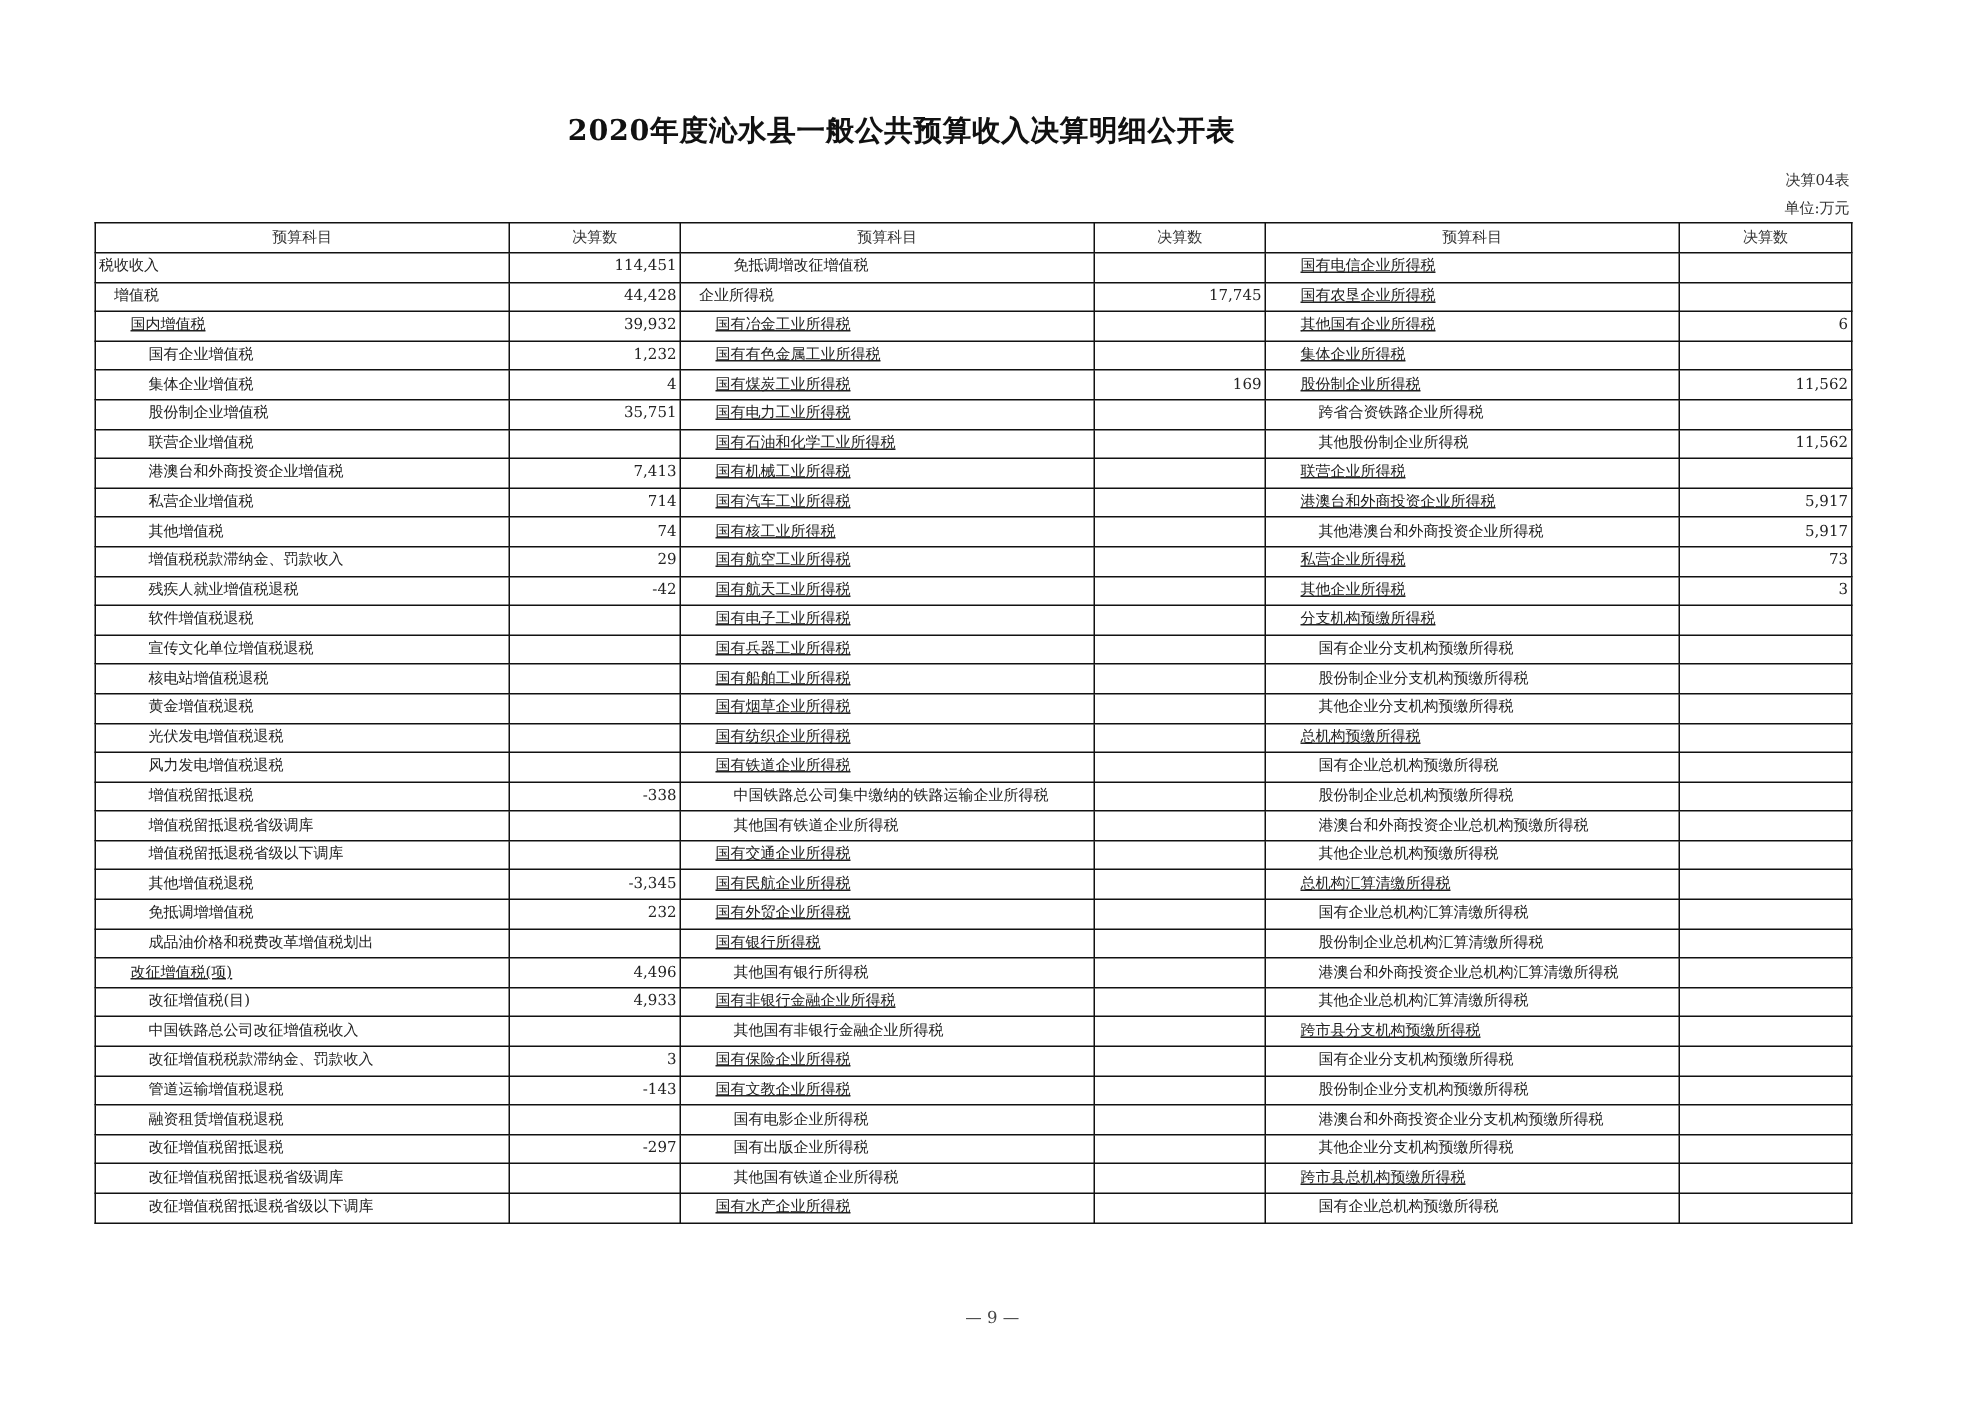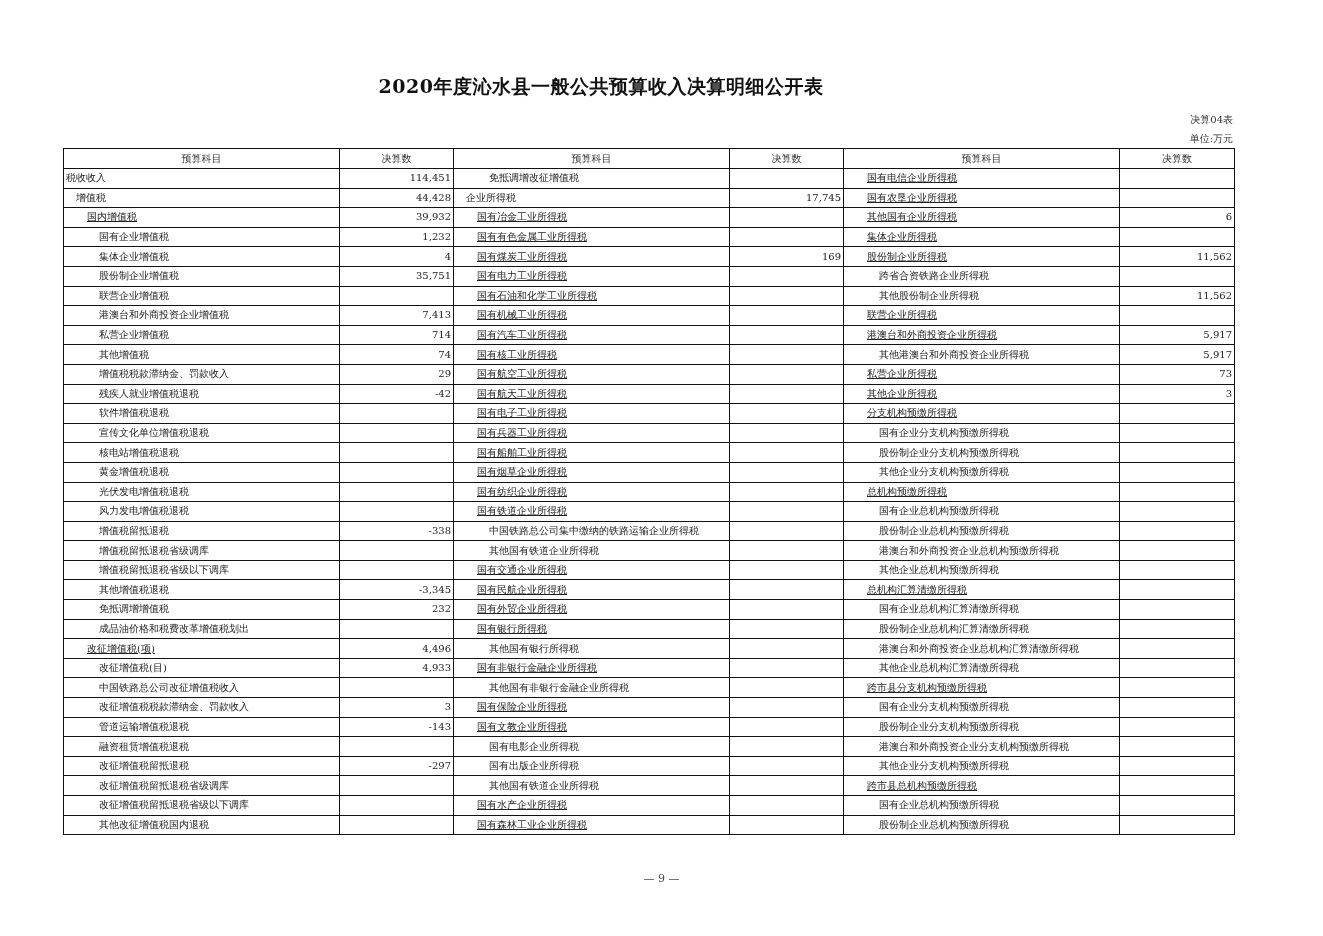--- a/index.html
+++ b/index.html
@@ -326,24 +326,16 @@
         <td class="num"></td>
       </tr>
       <tr>
         <td class="name l3">改征增值税留抵退税省级以下调库</td>
         <td class="num"></td>
         <td class="name l2">国有水产企业所得税</td>
         <td class="num"></td>
         <td class="name l3">国有企业总机构预缴所得税</td>
         <td class="num"></td>
       </tr>
-      <tr>
-        <td class="name l3">其他改征增值税国内退税</td>
-        <td class="num"></td>
-        <td class="name l2">国有森林工业企业所得税</td>
-        <td class="num"></td>
-        <td class="name l3">股份制企业总机构预缴所得税</td>
-        <td class="num"></td>
-      </tr>
     </tbody>
 </table>
 
 <div class="page-no">— 9 —</div>
 
 </body></html>

